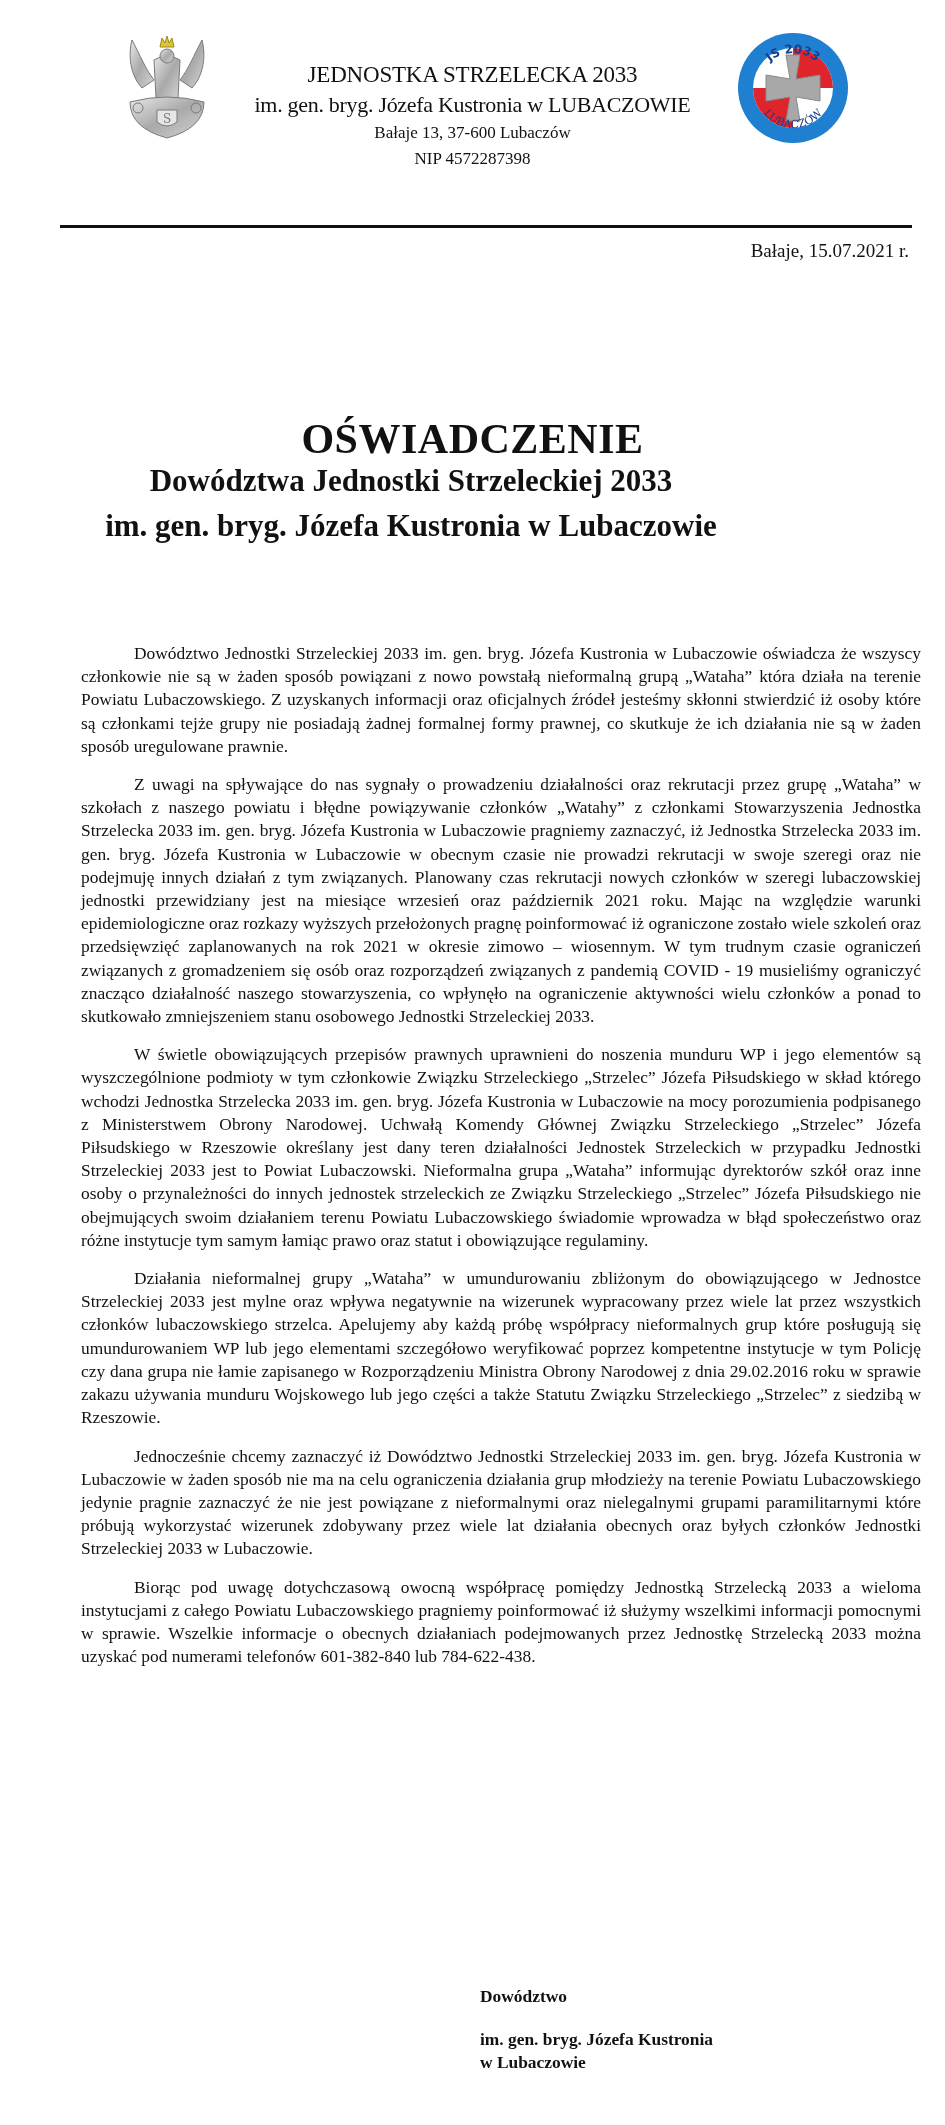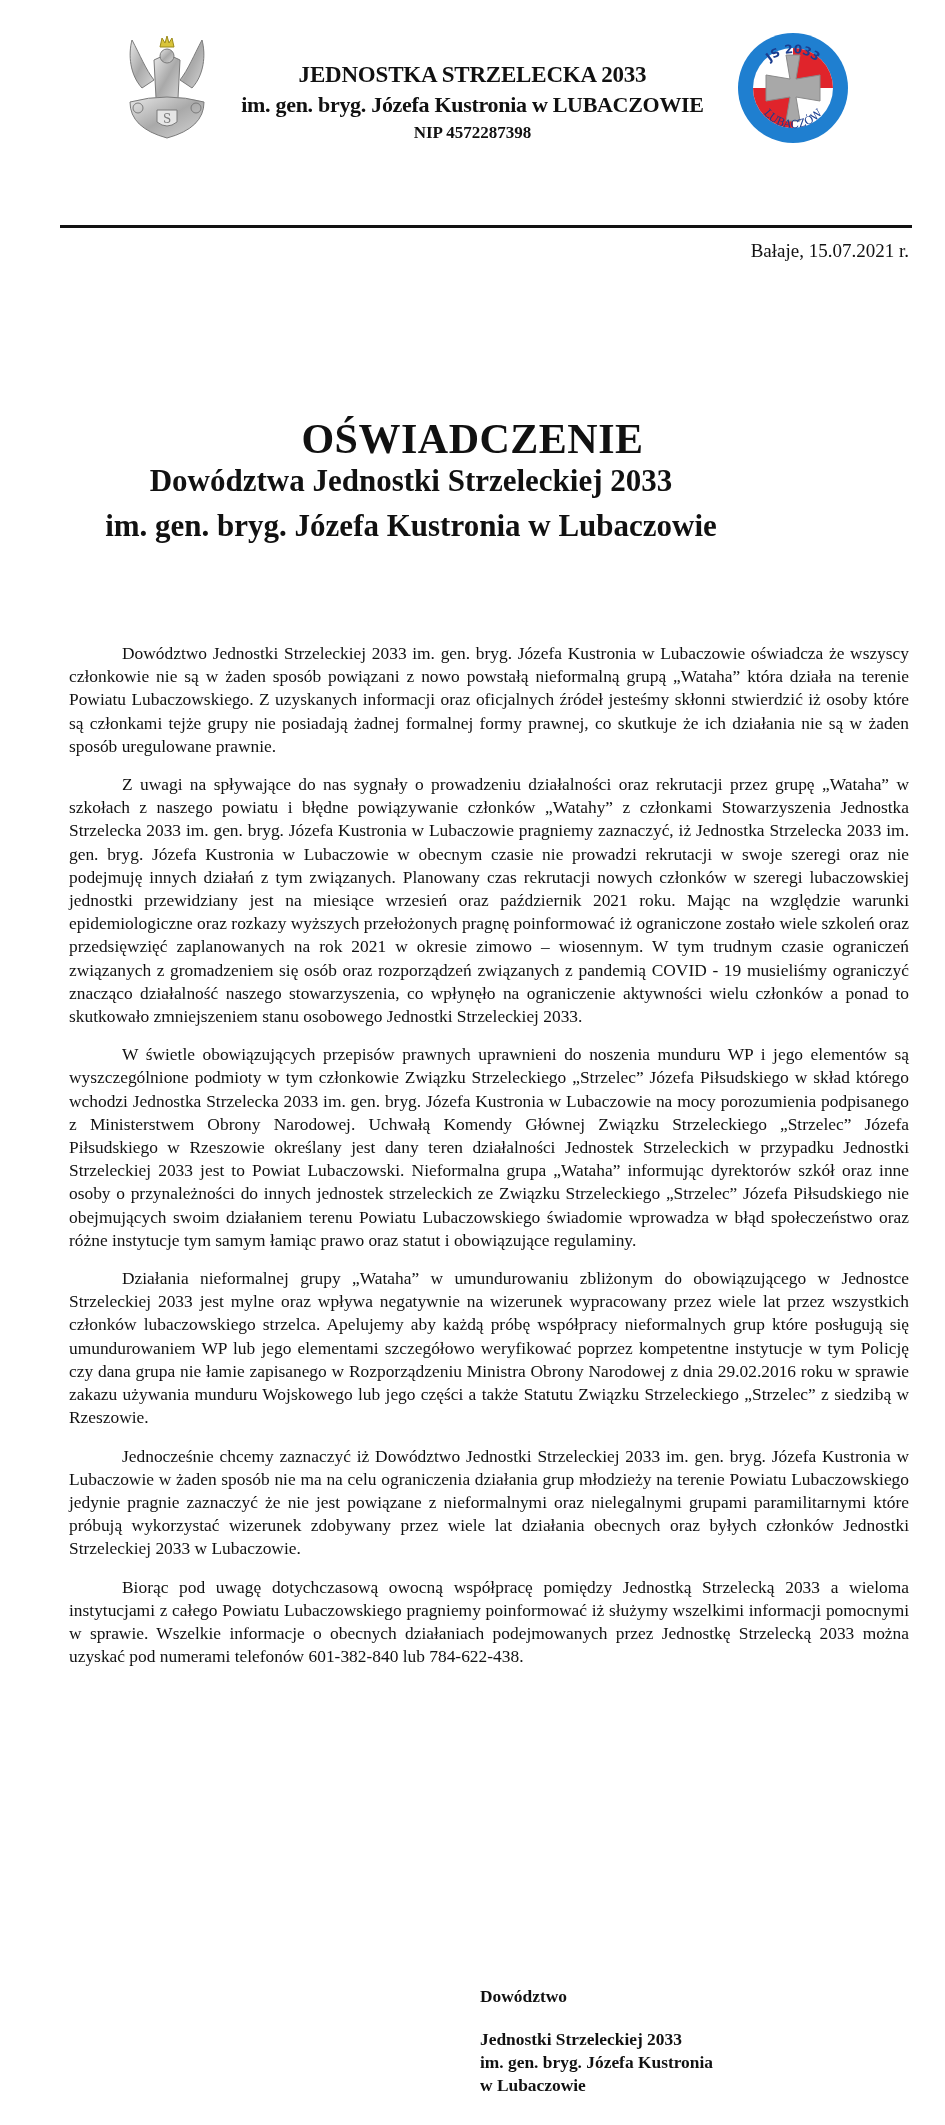--- a/index.html
+++ b/index.html
@@ -25,21 +25,21 @@
     .logo-right {
       position: absolute;
       left: 736px; top: 31px;
       width: 114px; height: 114px;
     }
     .header-text {
       position: absolute;
       left: 220px; top: 60px;
       width: 505px;
       text-align: center;
-      font-weight: bold;
+      font-weight: normal;
     }
     .org-name { font-size: 23px; line-height: 30px; letter-spacing: -0.2px; }
     .org-patron { font-size: 22px; line-height: 30px; letter-spacing: -0.3px; }
     .org-line { font-size: 17px; line-height: 26px; }
     .header-rule {
       position: absolute;
       left: 60px; top: 225px;
       width: 852px; height: 3px;
       background: #111111;
     }
@@ -62,21 +62,21 @@
       position: absolute;
       left: 0; top: 458px;
       width: 822px;
       text-align: center;
       font-weight: bold;
       font-size: 31px;
       line-height: 45px;
     }
     .body {
       position: absolute;
-      left: 69px; top: 642px;
+      left: 81px; top: 642px;
       width: 840px;
       font-size: 17.4px;
       line-height: 23.2px;
       text-align: justify;
     }
     .body p {
       margin: 0 0 15px 0;
       text-indent: 53px;
     }
     .signature {
@@ -117,20 +117,21 @@
       <circle cx="14" cy="78" r="5" fill="none" stroke="#7a7a7a" stroke-width="1"></circle>
       <circle cx="72" cy="78" r="5" fill="none" stroke="#7a7a7a" stroke-width="1"></circle>
       <path d="M33 80 L53 80 L53 92 Q43 100 33 92 Z" fill="#e6e6e6" stroke="#7a7a7a" stroke-width="1"></path>
       <text x="43" y="93" text-anchor="middle" font-family="DejaVu Serif, serif" font-size="12" fill="#7a7a7a">S</text>
     </svg>
   </div>
 
   <div class="header-text">
     <div class="org-name">JEDNOSTKA STRZELECKA 2033</div>
     <div class="org-patron">im. gen. bryg. Józefa Kustronia w LUBACZOWIE</div>
+    <div class="org-line">Bałaje 13, 37-600 Lubaczów</div>
     <div class="org-line">NIP 4572287398</div>
   </div>
 
   <div class="logo-right">
     <svg width="114" height="114" viewBox="0 0 114 114">
       <defs>
         <path id="topArc" d="M22 57 A35 35 0 0 1 92 57"></path>
         <path id="botArc" d="M20 60 A37 37 0 0 0 94 60"></path>
       </defs>
       <circle cx="57" cy="57" r="55" fill="#1f7fd0"></circle>
@@ -165,16 +166,15 @@
   <p>Dowództwo Jednostki Strzeleckiej 2033 im. gen. bryg. Józefa Kustronia w Lubaczowie oświadcza że wszyscy członkowie nie są w żaden sposób powiązani z nowo powstałą nieformalną grupą „Wataha” która działa na terenie Powiatu Lubaczowskiego. Z uzyskanych informacji oraz oficjalnych źródeł jesteśmy skłonni stwierdzić iż osoby które są członkami tejże grupy nie posiadają żadnej formalnej formy prawnej, co skutkuje że ich działania nie są w żaden sposób uregulowane prawnie.</p>
   <p>Z uwagi na spływające do nas sygnały o prowadzeniu działalności oraz rekrutacji przez grupę „Wataha” w szkołach z naszego powiatu i błędne powiązywanie członków „Watahy” z członkami Stowarzyszenia Jednostka Strzelecka 2033 im. gen. bryg. Józefa Kustronia w Lubaczowie pragniemy zaznaczyć, iż Jednostka Strzelecka 2033 im. gen. bryg. Józefa Kustronia w Lubaczowie w obecnym czasie nie prowadzi rekrutacji w swoje szeregi oraz nie podejmuję innych działań z tym związanych. Planowany czas rekrutacji nowych członków w szeregi lubaczowskiej jednostki przewidziany jest na miesiące wrzesień oraz październik 2021 roku. Mając na względzie warunki epidemiologiczne oraz rozkazy wyższych przełożonych  pragnę poinformować iż ograniczone zostało wiele szkoleń oraz przedsięwzięć zaplanowanych na rok 2021 w okresie zimowo – wiosennym. W tym trudnym czasie ograniczeń związanych z gromadzeniem się osób oraz rozporządzeń związanych z pandemią COVID - 19 musieliśmy ograniczyć znacząco działalność naszego stowarzyszenia, co wpłynęło na  ograniczenie aktywności wielu członków a ponad to skutkowało zmniejszeniem stanu osobowego Jednostki Strzeleckiej 2033.</p>
   <p>W świetle obowiązujących przepisów prawnych uprawnieni do noszenia munduru WP i jego elementów są wyszczególnione podmioty w tym członkowie Związku Strzeleckiego „Strzelec” Józefa Piłsudskiego w skład którego wchodzi Jednostka Strzelecka 2033 im. gen. bryg. Józefa Kustronia w Lubaczowie na mocy porozumienia podpisanego z Ministerstwem Obrony Narodowej. Uchwałą Komendy Głównej Związku Strzeleckiego „Strzelec” Józefa Piłsudskiego w Rzeszowie określany jest dany teren działalności Jednostek Strzeleckich w przypadku Jednostki Strzeleckiej 2033 jest to Powiat Lubaczowski. Nieformalna grupa „Wataha” informując dyrektorów szkół oraz inne osoby o przynależności do innych jednostek strzeleckich ze Związku Strzeleckiego „Strzelec” Józefa Piłsudskiego nie obejmujących swoim działaniem terenu Powiatu Lubaczowskiego świadomie wprowadza w błąd społeczeństwo oraz różne instytucje tym samym łamiąc prawo oraz statut i obowiązujące regulaminy.</p>
   <p>Działania nieformalnej grupy „Wataha” w umundurowaniu zbliżonym do obowiązującego w Jednostce Strzeleckiej 2033 jest mylne oraz wpływa negatywnie na wizerunek wypracowany przez wiele lat przez wszystkich członków lubaczowskiego strzelca. Apelujemy aby każdą próbę współpracy nieformalnych grup które posługują się umundurowaniem WP lub jego elementami szczegółowo weryfikować poprzez kompetentne instytucje w tym Policję czy dana grupa nie łamie zapisanego w Rozporządzeniu Ministra Obrony Narodowej z dnia 29.02.2016 roku w sprawie zakazu używania munduru Wojskowego lub jego części a także Statutu Związku Strzeleckiego „Strzelec” z siedzibą w Rzeszowie.</p>
   <p>Jednocześnie chcemy zaznaczyć iż Dowództwo Jednostki Strzeleckiej 2033 im. gen. bryg. Józefa Kustronia w Lubaczowie w żaden sposób nie ma na celu ograniczenia działania grup młodzieży na terenie Powiatu Lubaczowskiego jedynie pragnie zaznaczyć że nie jest powiązane z nieformalnymi oraz nielegalnymi grupami paramilitarnymi które próbują wykorzystać wizerunek zdobywany przez wiele lat działania obecnych oraz byłych członków Jednostki Strzeleckiej 2033 w Lubaczowie.</p>
   <p>Biorąc pod uwagę dotychczasową owocną współpracę pomiędzy Jednostką Strzelecką 2033 a wieloma instytucjami z całego Powiatu Lubaczowskiego pragniemy poinformować iż służymy wszelkimi informacji pomocnymi w sprawie. Wszelkie informacje o obecnych działaniach podejmowanych przez Jednostkę Strzelecką 2033 można uzyskać pod numerami telefonów 601-382-840 lub 784-622-438.</p>
 </div>
 
 <div class="signature">
   <div class="sig-1">Dowództwo</div>
-  <div class="sig-2">Jednostki Strzeleckiej 2033</div>
   <div class="sig-2">im. gen. bryg. Józefa Kustronia</div>
   <div class="sig-2">w Lubaczowie</div>
 </div>
 
 </body></html>

